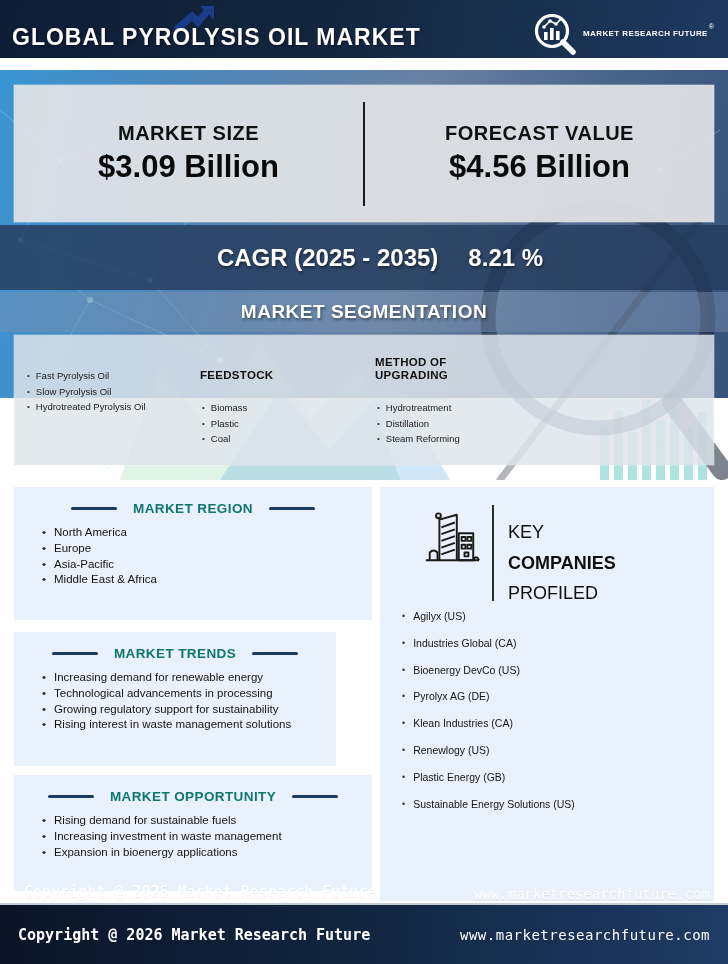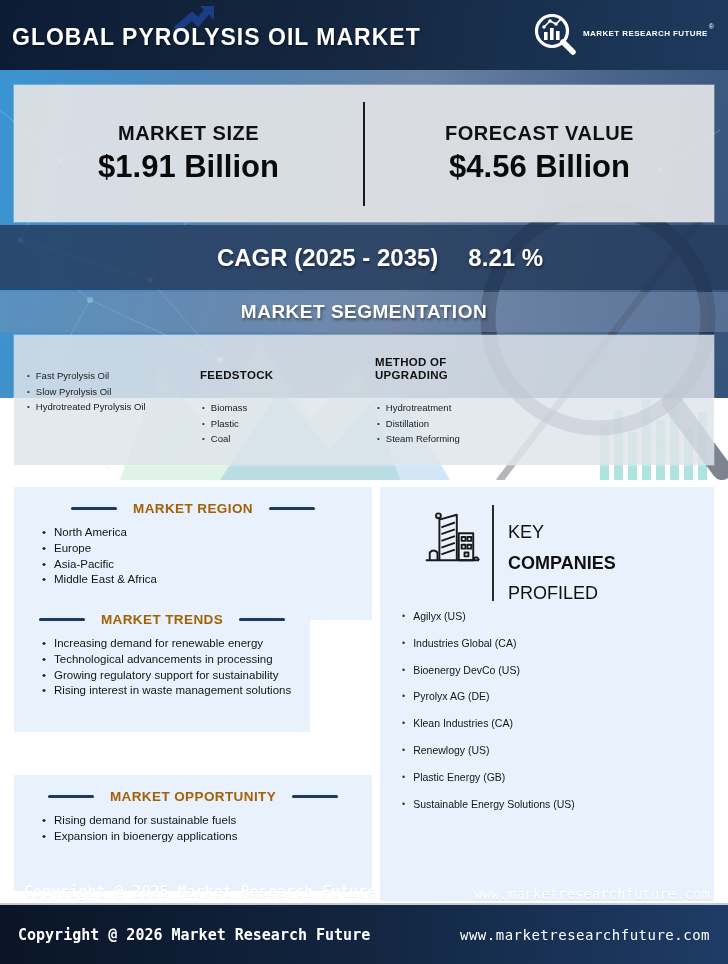--- a/index.html
+++ b/index.html
@@ -5,21 +5,21 @@
   * { margin:0; padding:0; box-sizing:border-box; }
   html,body { background:#ffffff; }
   .page {
     position:relative; width:728px; height:964px; overflow:hidden;
     font-family:"Liberation Sans", sans-serif; background:#ffffff;
     margin:0 auto;
   }
 
   
   .topbar {
-    position:absolute; left:0; top:0; width:728px; height:70px;
+    position:absolute; left:0; top:0; width:728px; height:58px;
     background:linear-gradient(100deg,#0d1c35 0%,#14263f 45%,#1d3a5e 100%);
     display:flex; align-items:center;
   }
   .page-title {
     position:absolute; left:12px; top:24px;
     color:#ffffff; font-size:23px; font-weight:700; letter-spacing:1px;
     text-shadow:1px 1px 2px rgba(0,0,0,.5);
   }
   .growth-arrow { position:absolute; left:170px; top:2px; opacity:.9; }
   .brand { position:absolute; right:14px; top:10px; display:flex; align-items:center; }
@@ -76,30 +76,30 @@
     font-size:11.5px; font-weight:700; color:#111; letter-spacing:.3px; line-height:12.5px;
     white-space:pre-line;
   }
   .seg-items { list-style:none; margin-top:19px; }
   .seg-items li { font-size:9.5px; color:#1a1a1a; line-height:15.5px; display:flex; }
   .seg-items li::before { content:"•"; font-size:8px; margin:0 6px 0 2px; color:#333; }
 
   
   .panel { position:absolute; background:#e9f2fc; }
   .panel-region      { left:14px;  top:487px; width:358px; height:133px; }
-  .panel-trends      { left:14px;  top:598px; width:296px; height:134px; }
+  .panel-trends      { left:14px;  top:632px; width:322px; height:134px; }
   .panel-opportunity { left:14px;  top:775px; width:358px; height:116px; }
   .panel-companies   { left:380px; top:487px; width:334px; height:414px; }
 
   .panel-title-row {
     display:flex; align-items:center; justify-content:center; gap:16px;
     padding-top:14px;
   }
   .rule { width:46px; height:3px; background:#1d3a5f; border-radius:2px; }
-  .panel-title { font-size:13.5px; font-weight:700; color:#a16207; letter-spacing:.4px; }
+  .panel-title { font-size:13.5px; font-weight:700; color:#0f766e; letter-spacing:.4px; }
 
   .bullet-list { list-style:none; margin:9px 0 0 28px; }
   .bullet-list li { font-size:11.5px; color:#141414; line-height:15.8px; display:flex; }
   .bullet-list li::before { content:"•"; margin-right:8px; color:#222; }
 
   
   .companies-header { position:absolute; left:0; top:14px; width:334px; height:100px; }
   .building-icon { position:absolute; left:42px; top:6px; }
   .companies-vline { position:absolute; left:112px; top:4px; width:1.5px; height:96px; background:#2a2a2a; }
   .companies-title { position:absolute; left:128px; top:16px; color:#101010; font-size:18px; line-height:30.5px; }
@@ -202,21 +202,21 @@
 
       <circle cx="598" cy="248" r="110" fill="rgba(255,255,255,0.06)" stroke="rgba(20,30,52,0.5)" stroke-width="15"></circle>
       <line x1="672" y1="332" x2="722" y2="400" stroke="rgba(20,30,52,0.55)" stroke-width="20" stroke-linecap="round"></line>
 
       <line x1="500" y1="410" x2="700" y2="150" stroke="rgba(40,45,55,0.35)" stroke-width="7" stroke-linecap="round"></line>
     </svg>
 
     <div class="stats-panel">
       <div class="stat">
         <div class="stat-label">MARKET SIZE</div>
-        <div class="stat-value">$1.91 Billion</div>
+        <div class="stat-value">$3.09 Billion</div>
       </div>
       <div class="stat-divider"></div>
       <div class="stat">
         <div class="stat-label">FORECAST VALUE</div>
         <div class="stat-value">$4.56 Billion</div>
       </div>
     </div>
 
     <div class="cagr-band">
       <span>CAGR (2025 - 2035)</span>
@@ -319,20 +319,23 @@
 
   <section class="panel panel-opportunity">
     <div class="panel-title-row">
       <span class="rule"></span>
       <h2 class="panel-title">MARKET OPPORTUNITY</h2>
       <span class="rule"></span>
     </div>
     <ul class="bullet-list">
         <li>
           <span>Rising demand for sustainable fuels</span>
+        </li>
+        <li>
+          <span>Increasing investment in waste management</span>
         </li>
         <li>
           <span>Expansion in bioenergy applications</span>
         </li>
       </ul>
   </section>
 
   <section class="panel panel-companies">
     <div class="companies-header">
       <svg class="building-icon" width="58" height="62" viewBox="0 0 60 62">

